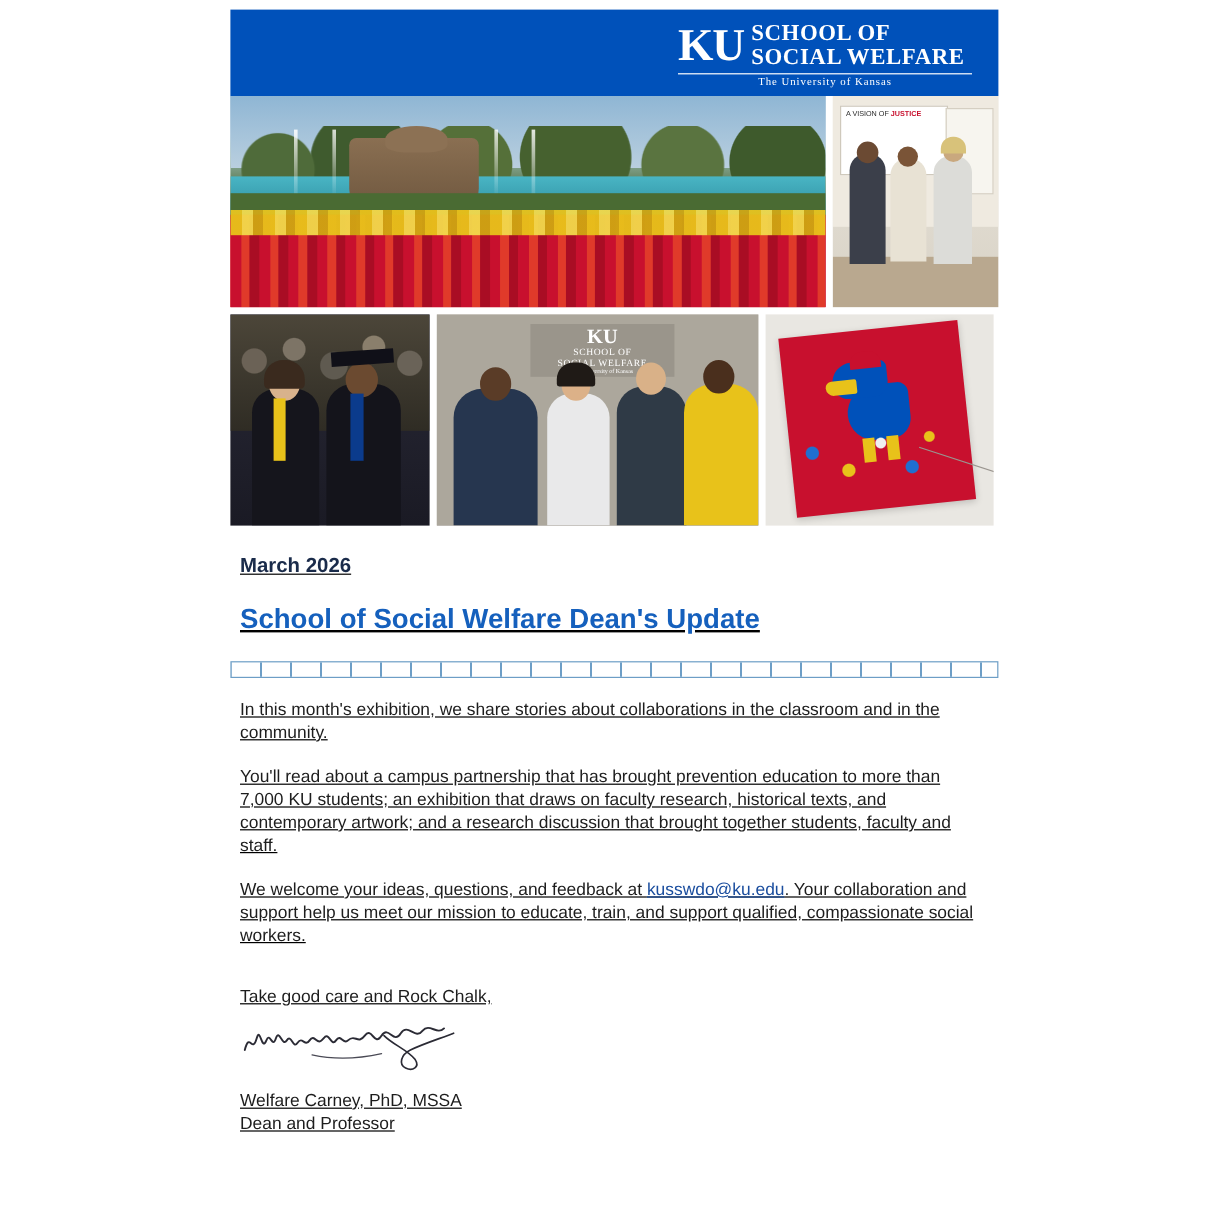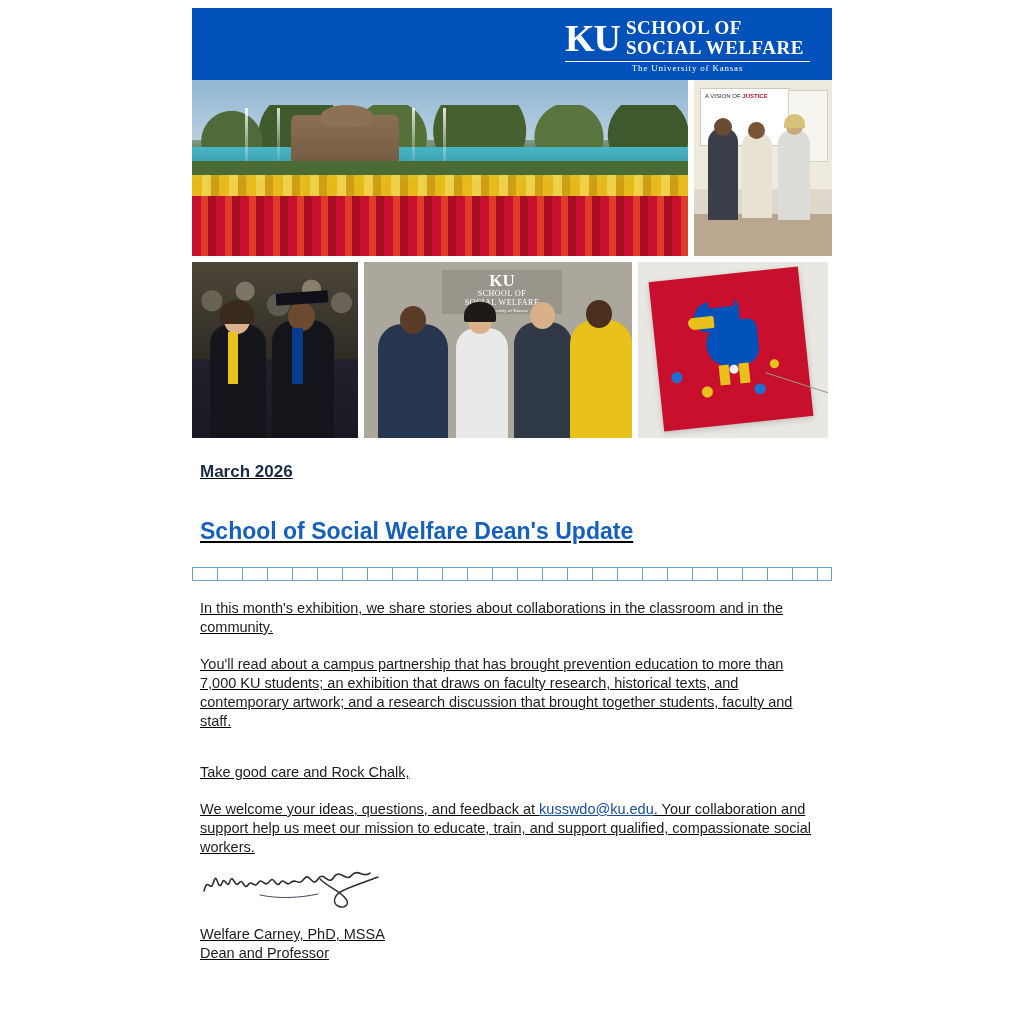--- a/index.html
+++ b/index.html
@@ -282,21 +282,21 @@
     width: 640px;
     text-decoration: underline;
   }
   .month {
     margin: 24px 0 0 8px;
     font-size: 17px;
     font-weight: bold;
     color: #1a2b4a;
   }
   .headline {
-    margin: 36px 0 0 8px;
+    margin: 20px 0 0 8px;
     font-size: 23px;
     font-weight: bold;
     color: #1560bd;
   }
   .divider-grid {
     margin: 22px 0 0 0;
     width: 640px;
     height: 14px;
     border: 1px solid #6d9ec6;
     background:
@@ -431,23 +431,23 @@
 
     <div class="body-area">
       <div class="month">March 2026</div>
       <div class="headline">School of Social Welfare Dean's Update</div>
 
       <div class="divider-grid"></div>
 
       <p class="para">In this month's exhibition, we share stories about collaborations in the classroom and in the community.</p>
       <p class="para">You'll read about a campus partnership that has brought prevention education to more than 7,000 KU students; an exhibition that draws on faculty research, historical texts, and contemporary artwork; and a research discussion that brought together students, faculty and staff.</p>
 
+      <p class="para"><span>We welcome your ideas, questions, and feedback at </span><a href="#">kusswdo@ku.edu</a><span>. Your collaboration and support help us meet our mission to educate, train, and support qualified, compassionate social workers.</span></p>
+
       <p class="para closing">Take good care and Rock Chalk,</p>
-
-      <p class="para"><span>We welcome your ideas, questions, and feedback at </span><a href="#">kusswdo@ku.edu</a><span>. Your collaboration and support help us meet our mission to educate, train, and support qualified, compassionate social workers.</span></p>
 
       <div class="signature">
         <svg class="sig-svg" width="190" height="46" viewBox="0 0 190 46">
           <path d="M4,26 C8,10 10,30 14,16 C17,6 18,28 22,18 C25,10 27,26 30,16 C33,8 35,24 39,18 C43,12 44,26 48,20 C52,14 54,24 58,18 C62,12 64,22 68,18 L70,16 C74,10 76,24 80,18 C84,12 86,22 90,18 C96,12 98,22 104,14 C110,6 112,24 118,14 C124,5 128,22 134,12 C140,3 146,18 152,10 C158,3 164,14 170,8" fill="none" stroke="#2b2b35" stroke-width="1.6" stroke-linecap="round"></path>
           <path d="M120,14 C128,22 140,26 146,34 C150,40 144,44 138,41 C132,38 134,30 142,26 C152,21 168,16 178,12" fill="none" stroke="#2b2b35" stroke-width="1.4" stroke-linecap="round"></path>
           <path d="M60,30 C78,34 100,33 118,29" fill="none" stroke="#4a4a55" stroke-width="1" stroke-linecap="round"></path>
         </svg>
       </div>
 
       <div class="signoff">Welfare Carney, PhD, MSSA</div>

